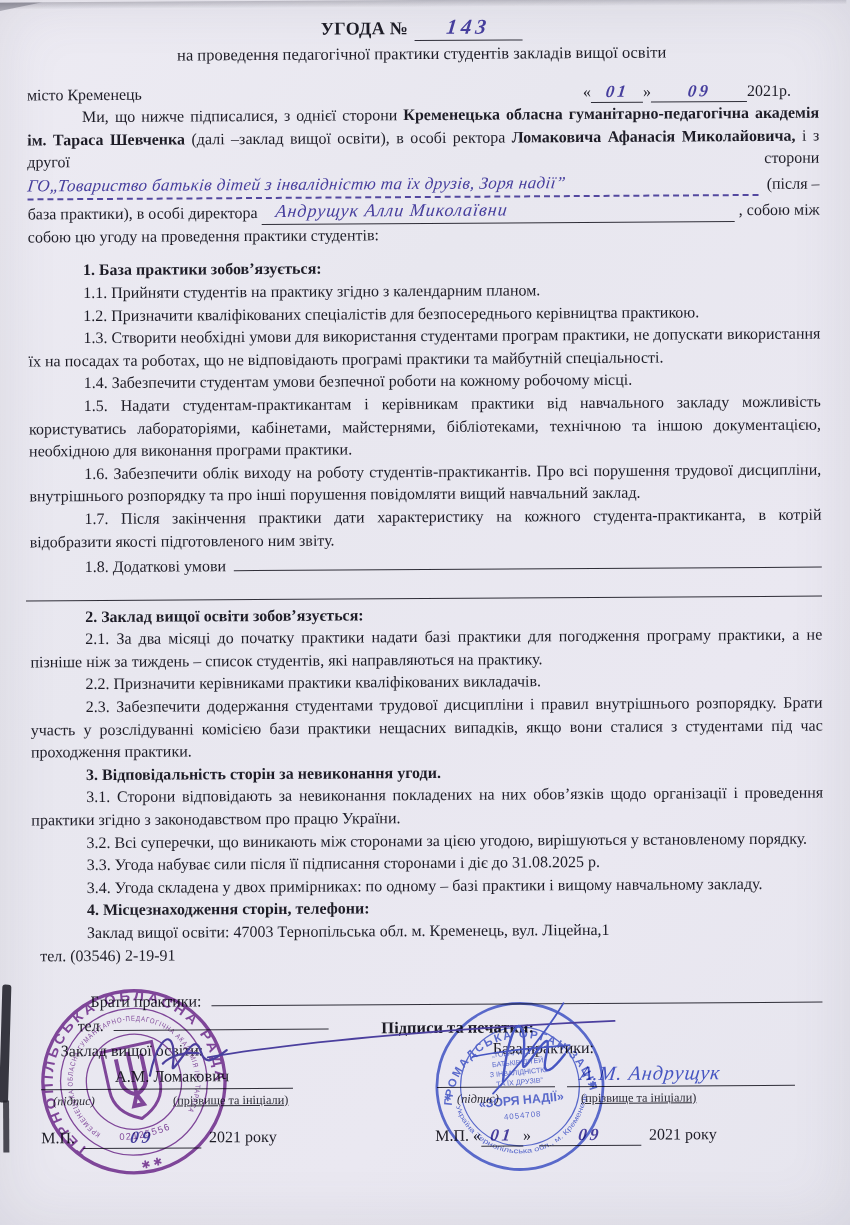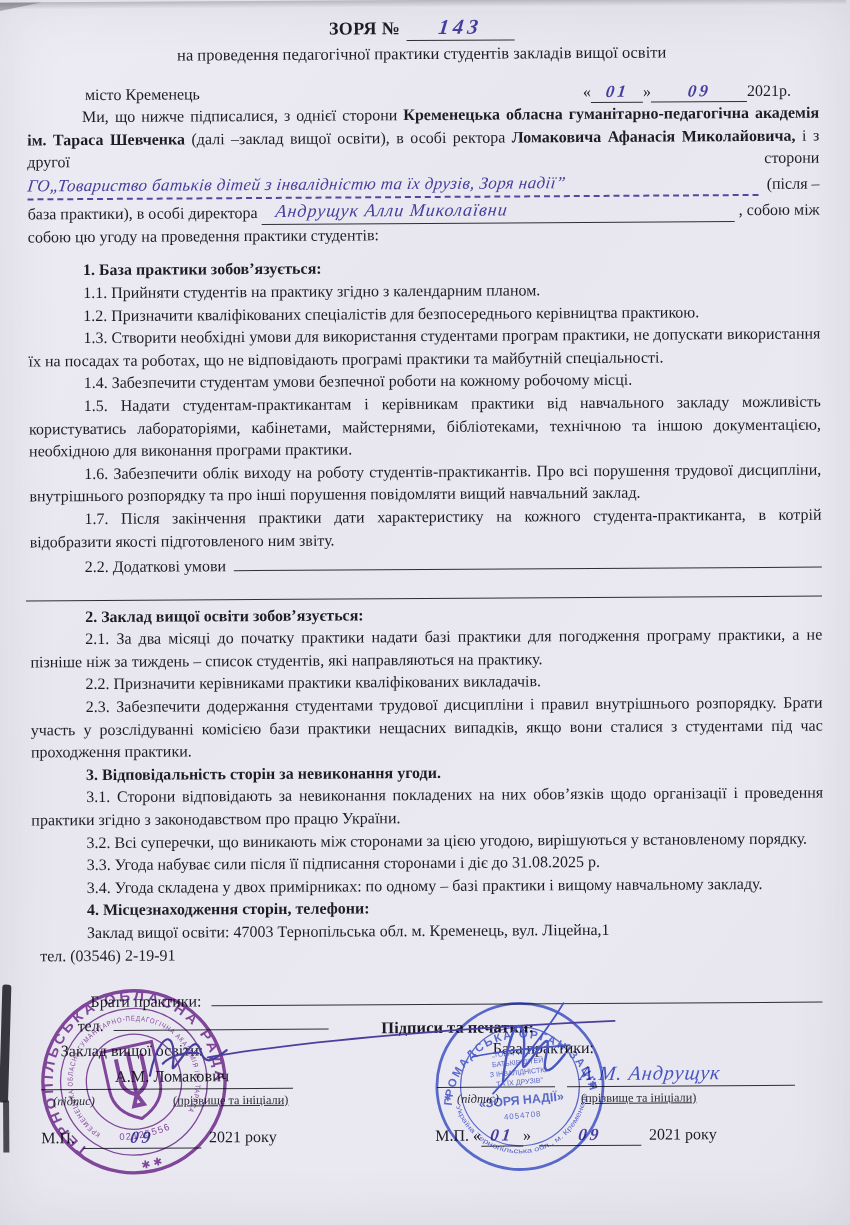--- a/index.html
+++ b/index.html
@@ -8,21 +8,21 @@
         font-family:"Liberation Serif",serif;color:#1e1d27;
         box-shadow:inset 0 0 60px rgba(90,90,110,.12);}
   .content{position:absolute;left:0;top:0;width:850px;height:1225px;
         transform:rotate(-0.35deg);transform-origin:425px 600px;}
   .bold{font-weight:bold;}
   
   .title-row{position:absolute;top:15px;left:0;width:100%;text-align:center;font-size:18px;font-weight:bold;letter-spacing:.3px;}
   .title-num{display:inline-block;width:108px;border-bottom:1.6px solid #2f2e38;margin-left:6px;text-align:center;vertical-align:baseline;}
   .subtitle{position:absolute;top:44px;left:0;width:100%;text-align:center;font-size:16.5px;}
   .city-row{position:absolute;top:83px;left:30px;width:792px;display:flex;align-items:baseline;font-size:16px;}
-  .city{margin-left:58px;}
+  .city{}
   .date-group{margin-left:auto;margin-right:28px;white-space:nowrap;}
   .u{display:inline-block;border-bottom:1.5px solid #2f2e38;text-align:center;}
   .u-day{width:52px;}
   .u-month{width:96px;}
   
   .hand{font-family:"Liberation Serif",serif;font-style:italic;color:#463e9d;display:inline-block;transform:skewX(-7deg);}
   .hand-num{font-size:21px;letter-spacing:4px;font-weight:bold;}
   .hand-date{font-size:17px;letter-spacing:3px;font-weight:bold;}
   .hand-org{font-size:17px;letter-spacing:.4px;white-space:nowrap;}
   .hand-dir{font-size:18px;letter-spacing:1px;}
@@ -88,21 +88,21 @@
   .edge-l1{position:absolute;left:-2px;top:982px;width:9px;height:118px;background:#191922;border-radius:3px;opacity:.85;transform:rotate(2deg);}
   .edge-l2{position:absolute;left:0px;top:1098px;width:6px;height:52px;background:#23222c;opacity:.8;}
 </style>
 </head>
 <body>
 
 <div class="page">
   <div class="content">
 
     <div class="title-row">
-      <span>ЗОРЯ №</span><span class="title-num"><span class="hand hand-num">143</span></span>
+      <span>УГОДА №</span><span class="title-num"><span class="hand hand-num">143</span></span>
     </div>
     <div class="subtitle">на проведення педагогічної практики студентів закладів вищої освіти</div>
     <div class="city-row">
       <span class="city">місто Кременець</span>
       <span class="date-group">
         <span>«</span><span class="u u-day"><span class="hand hand-date">01</span></span><span>»</span><span class="u u-month"><span class="hand hand-date">09</span></span><span>2021р.</span>
       </span>
     </div>
 
     <div class="text-col">
@@ -126,21 +126,21 @@
 
       <p class="heading first">1. База практики зобов’язується:</p>
       <p class="para indent">1.1. Прийняти студентів на практику згідно з календарним планом.</p>
       <p class="para indent">1.2. Призначити кваліфікованих спеціалістів для безпосереднього керівництва практикою.</p>
       <p class="para indent">1.3. Створити необхідні умови для використання студентами програм практики, не допускати використання їх на посадах та роботах, що не відповідають програмі практики та майбутній спеціальності.</p>
       <p class="para indent">1.4. Забезпечити студентам умови безпечної роботи на кожному робочому місці.</p>
       <p class="para indent">1.5. Надати студентам-практикантам і керівникам практики від навчального закладу можливість користуватись лабораторіями, кабінетами, майстернями, бібліотеками, технічною та іншою документацією, необхідною для виконання програми практики.</p>
       <p class="para indent">1.6. Забезпечити облік виходу на роботу студентів-практикантів. Про всі порушення трудової дисципліни, внутрішнього розпорядку та про інші порушення повідомляти вищий навчальний заклад.</p>
       <p class="para indent">1.7. Після закінчення практики дати характеристику на кожного студента-практиканта, в котрій відобразити якості підготовленого ним звіту.</p>
       <div class="one-eight">
-        <span class="lead18">2.2. Додаткові умови</span>
+        <span class="lead18">1.8. Додаткові умови</span>
         <span class="fill-u"></span>
       </div>
       <div class="full-underline"></div>
 
       <p class="heading h2">2. Заклад вищої освіти зобов’язується:</p>
       <p class="para indent">2.1. За два місяці до початку практики надати базі практики для погодження програму практики, а не пізніше ніж за тиждень – список студентів, які направляються на практику.</p>
       <p class="para indent">2.2. Призначити керівниками практики кваліфікованих викладачів.</p>
       <p class="para indent">2.3. Забезпечити додержання студентами трудової дисципліни і правил внутрішнього розпорядку. Брати участь у розслідуванні комісією бази практики нещасних випадків, якщо вони сталися з студентами під час проходження практики.</p>
 
       <p class="heading">3. Відповідальність сторін за невиконання угоди.</p>

